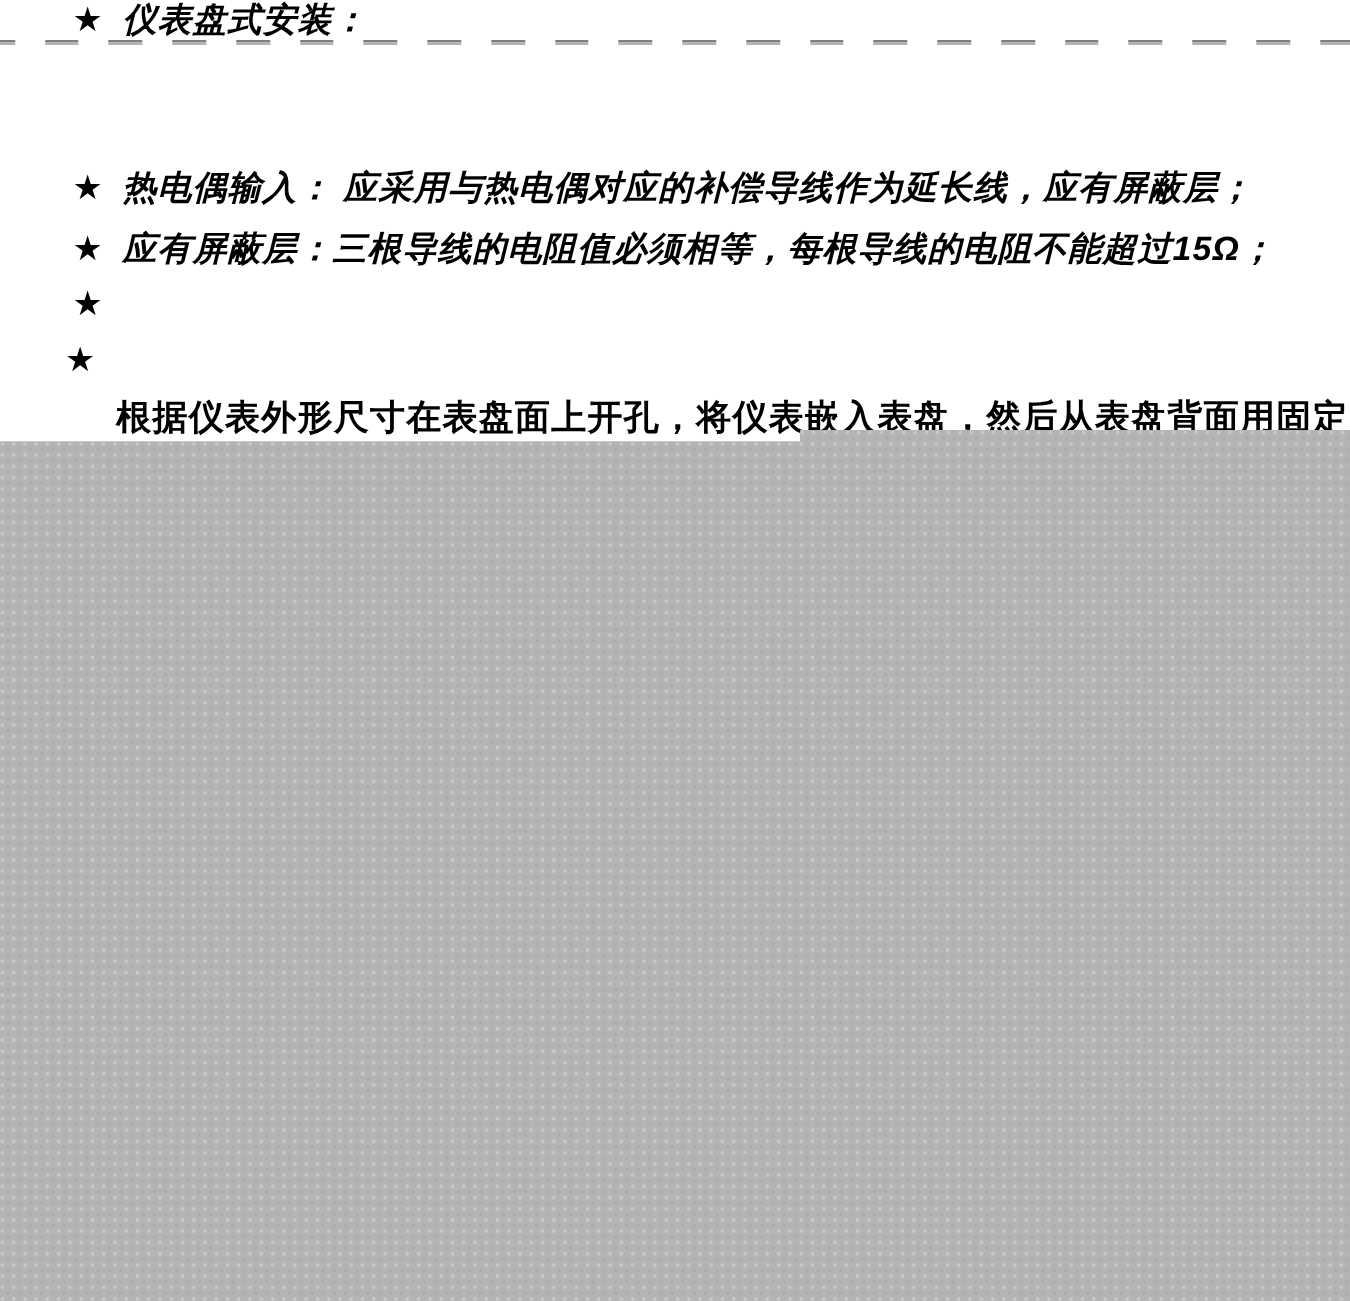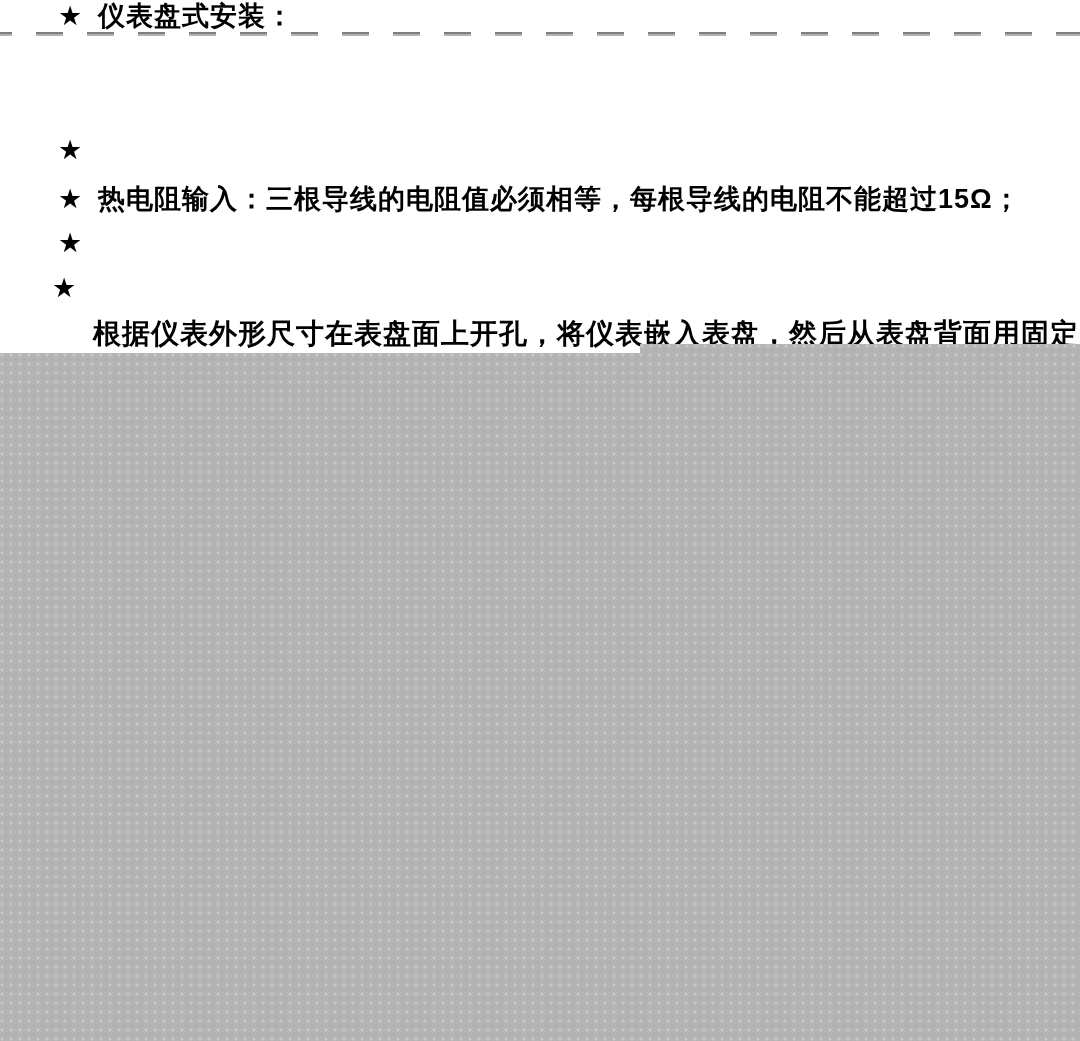--- a/index.html
+++ b/index.html
@@ -59,20 +59,21 @@
   }
   .bullet-row .txt {
     position: absolute;
     left: 98px;
     top: 0;
     font-size: 27px;
     line-height: 32px;
     font-weight: 700;
     color: #000000;
     letter-spacing: 1px;
+    font-style: italic;
   }
   .bullet-row:nth-of-type(1) { top: 82px; }
   .bullet-row:nth-of-type(2) { top: 134px; }
   .bullet-row:nth-of-type(3) { top: 183px; }
   .bullet-row:nth-of-type(4) { top: 227px; }
   .bullet-row:nth-of-type(5) { top: 272px; }
   .bullet-row:nth-of-type(5) .star { left: 52px; }
   .bullet-row:nth-of-type(5) .txt  { left: 93px; }
 
   .para-line {
@@ -120,25 +121,26 @@
 
 <div class="page">
 
   <div class="dash-line">
     <div class="dash-dark"></div>
     <div class="dash-light"></div>
   </div>
 
   <div class="bullet-row">
     <span class="star">★</span>
+    <span class="txt">热电偶输入： 应采用与热电偶对应的补偿导线作为延长线，应有屏蔽层；</span>
   </div>
 
   <div class="bullet-row">
     <span class="star">★</span>
-    <span class="txt">热电阻输入：三根导线的电阻值必须相等，每根导线的电阻不能超过15Ω；</span>
+    <span class="txt">应有屏蔽层：三根导线的电阻值必须相等，每根导线的电阻不能超过15Ω；</span>
   </div>
 
   <div class="bullet-row">
     <span class="star">★</span>
   </div>
 
   <div class="bullet-row">
     <span class="star">★</span>
   </div>
 

